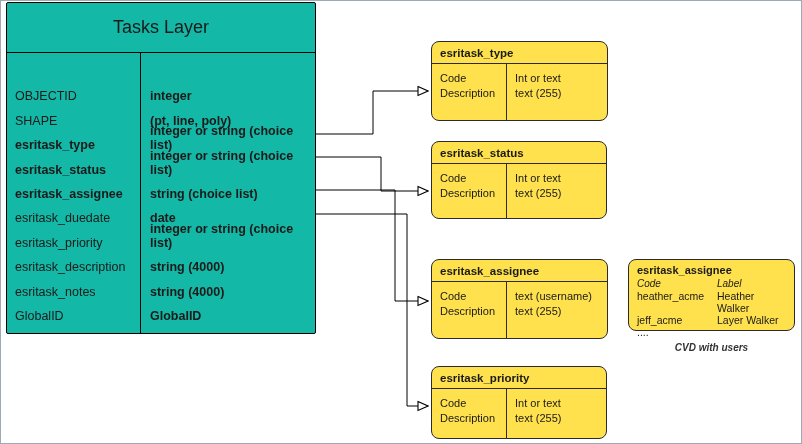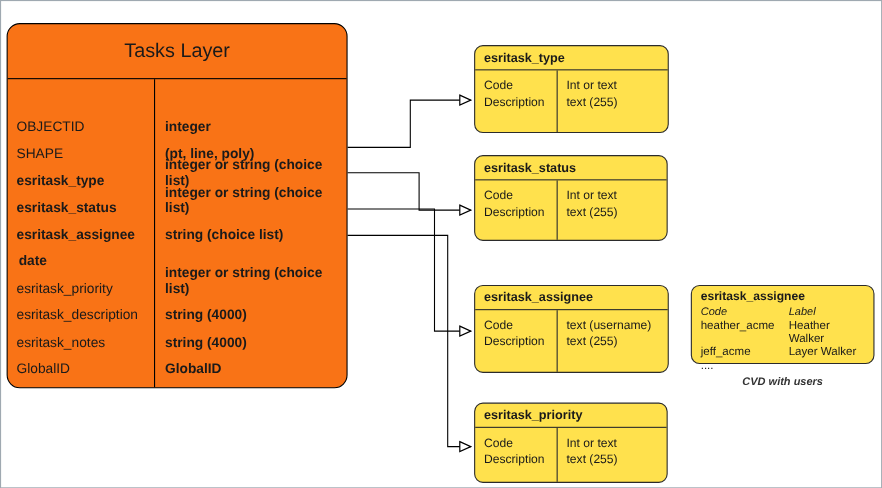--- a/index.html
+++ b/index.html
@@ -2,21 +2,21 @@
 <html style="--domain-fill: #FFE14D;"><head>
 <meta charset="utf-8">
 <style>
   * { margin:0; padding:0; box-sizing:border-box; }
   body { background:#ffffff; font-family:"Liberation Sans", sans-serif; color:#1a1a1a; }
   .canvas { position:relative; width:802px; height:444px; background:#ffffff; border:1px solid #9fa9b1; overflow:hidden; }
 
   .connectors { position:absolute; inset:0; pointer-events:none; }
   .conn { fill:none; stroke:#000000; stroke-width:1; marker-end:url(#arrowOpen); }
 
-  .tasks-table { position:absolute; left:5px; top:20px; width:310px; height:332px; background:#f97316; border:1px solid #000000; border-radius:12px; }
+  .tasks-table { position:absolute; left:5px; top:1px; width:310px; height:332px; background:#14b8a6; border:1px solid #000000; border-radius:2px; }
   .tasks-title { height:50px; border-bottom:1px solid #000000; display:flex; align-items:center; justify-content:center; font-size:18px; }
   .tasks-vdiv { position:absolute; left:133px; top:50px; bottom:0; width:1px; background:#000000; }
   .tasks-rows { position:absolute; left:0; right:0; top:50px; bottom:0; padding-top:26px; }
   .trow { display:flex; height:24.4px; align-items:flex-end; font-size:12.5px; }
   .trow .fname { width:133px; padding-left:8px; }
   .trow .ftype { flex:1; padding-left:10px;font-weight:bold; }
   .bold { font-weight:bold; }
 
   .dbox { position:absolute; background:var(--domain-fill,#FFE14D); border:1px solid #2b2b2b; border-radius:8px; }
   .dtitle { height:22px; border-bottom:1px solid #2b2b2b; font-weight:bold; font-size:11.5px; padding:5px 0 0 8px; }
@@ -66,20 +66,21 @@
         </div>
       <div class="trow">
           <span class="fname bold">esritask_status</span>
           <span class="ftype">integer or string (choice list)</span>
         </div>
       <div class="trow">
           <span class="fname bold">esritask_assignee</span>
           <span class="ftype">string (choice list)</span>
         </div>
       <div class="trow">
+          <span class="fname">esritask_duedate</span>
           <span class="ftype">date</span>
         </div>
       <div class="trow">
           <span class="fname">esritask_priority</span>
           <span class="ftype">integer or string (choice list)</span>
         </div>
       <div class="trow">
           <span class="fname">esritask_description</span>
           <span class="ftype">string (4000)</span>
         </div>

